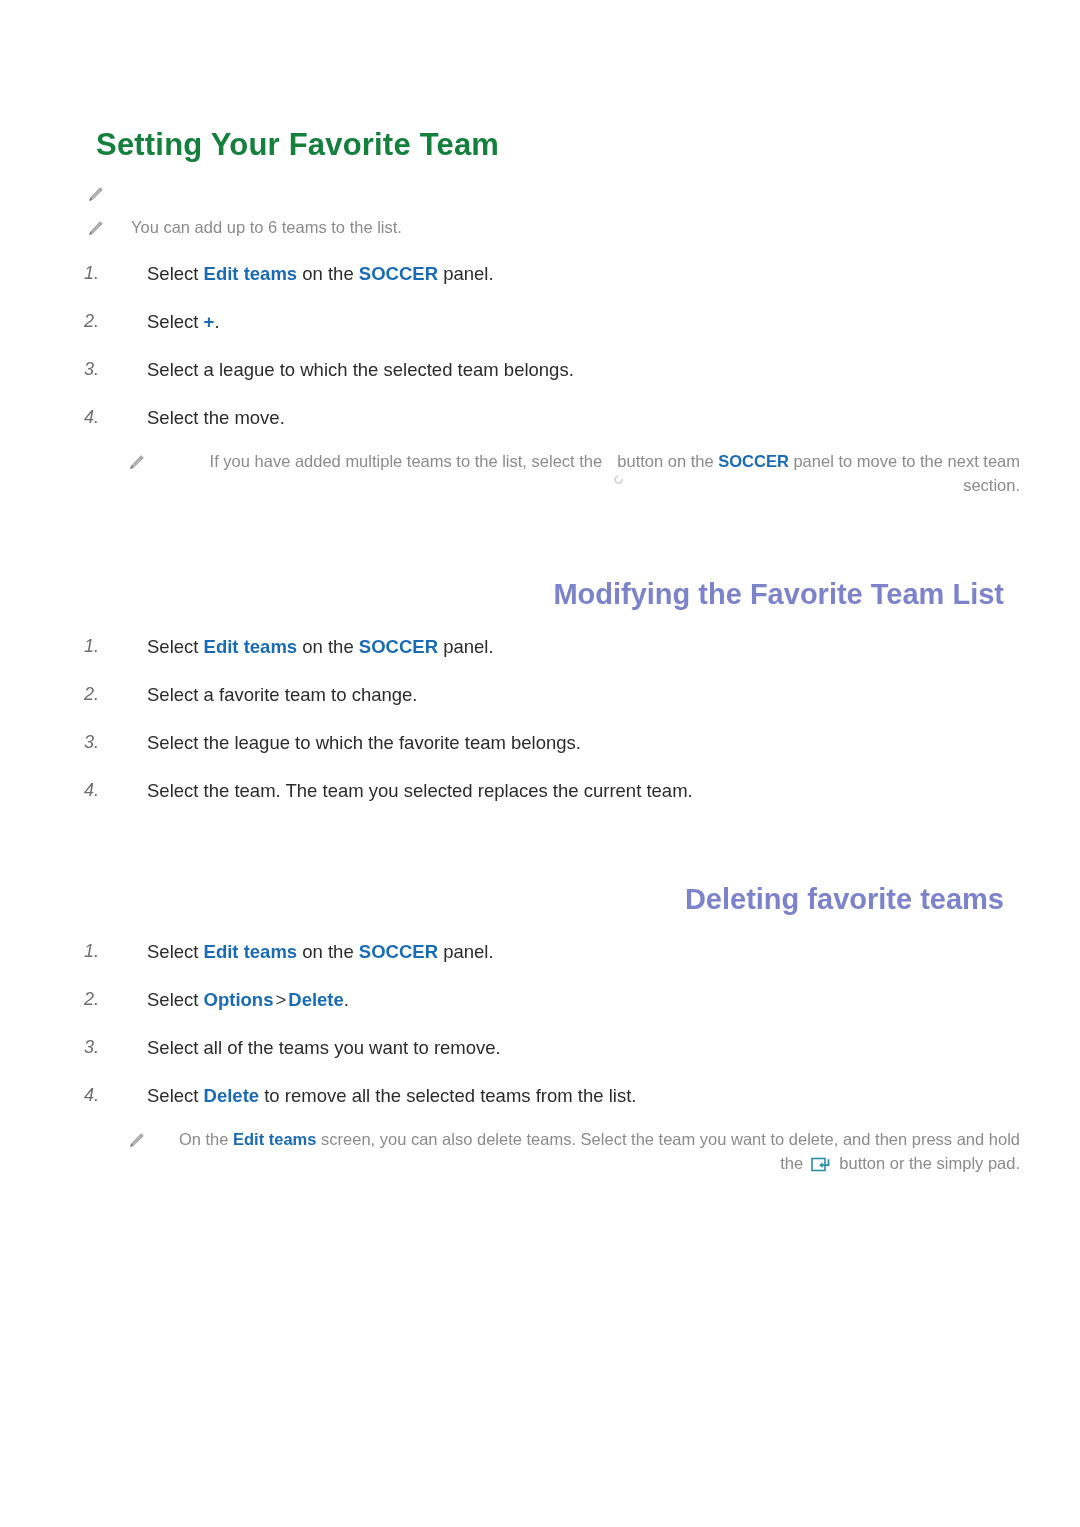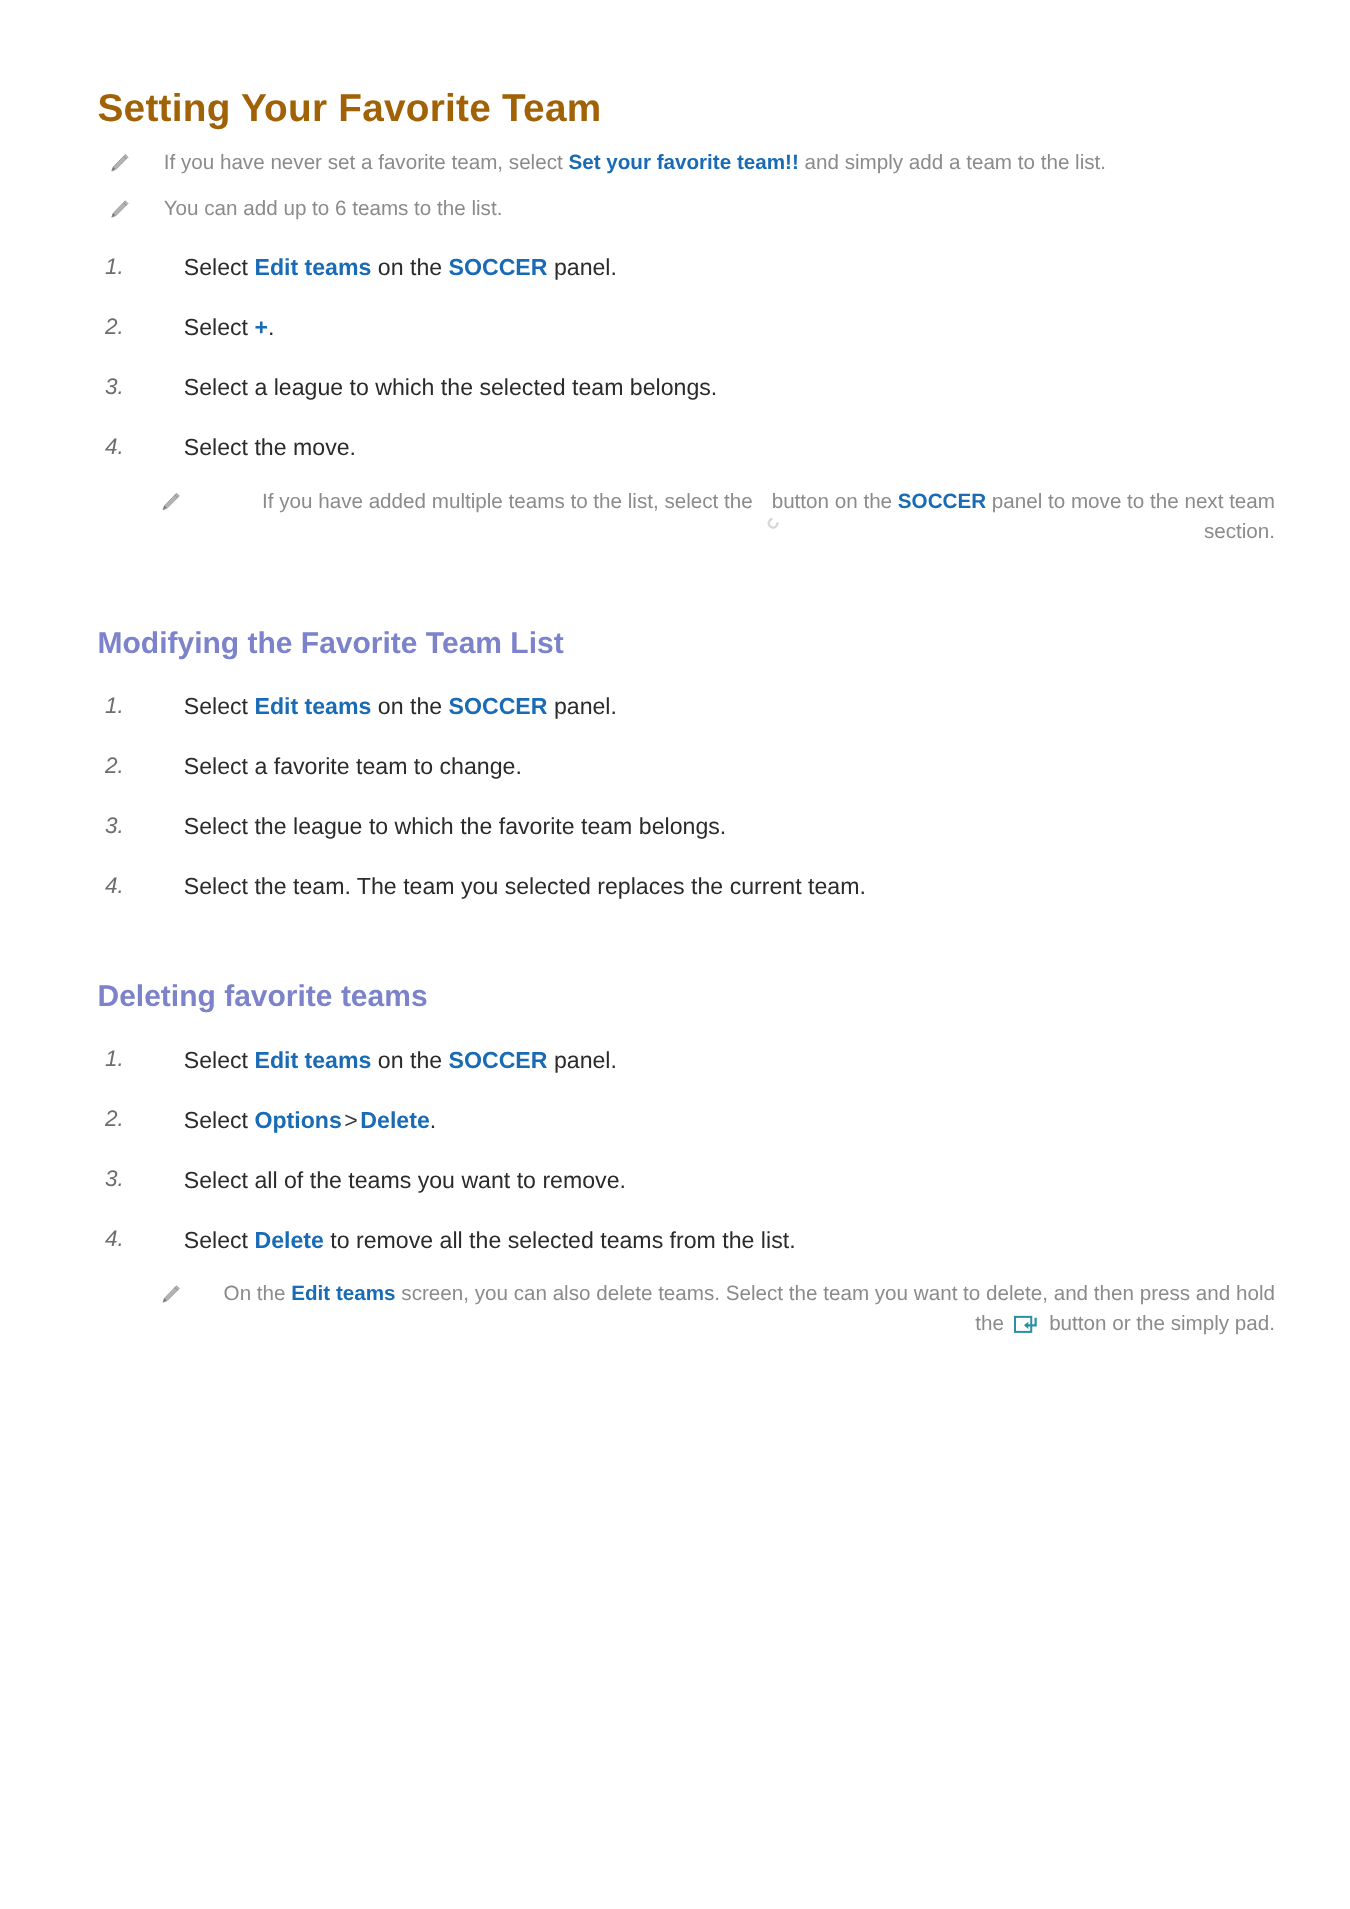--- a/index.html
+++ b/index.html
@@ -19,35 +19,36 @@
   .page {
     position: relative;
     width: 1080px;
     height: 1527px;
     box-sizing: border-box;
     padding: 0 60px 0 78px;
   }
 
   
   h1.doc-title {
-    color: #a16207;
+    color: #15803d;
     font-size: 31px;
     font-weight: bold;
     letter-spacing: 0.2px;
-    margin: 0;
-    padding-top: 68px;
+    margin: 18px;
+    padding-top: 108px;
     line-height: 1.2;
   }
 
   h2.section-title {
     color: #7c83ca;
-    font-size: 24px;
-    font-weight: bold;
-    margin: 0;
+    font-size: 29px;
+    font-weight: bold;
+    margin: 16px;
     line-height: 1.2;
+    text-align: right;
   }
   .sec-modify { padding-top: 64px; }
   .sec-delete { padding-top: 62px; }
 
   
   p.intro {
     font-size: 18.5px;
     line-height: 30px;
     color: #3a3a3a;
     margin: 22px 0 0 9px;
@@ -160,21 +161,20 @@
 
 
   <div class="note level1">
     <span class="pencil">
       <svg width="17" height="17" viewBox="0 0 17 17">
         <path d="M13.2 1.6 L15.4 3.8 L5.6 13.6 L2.4 14.8 L3.6 11.6 Z" fill="#b3b3b3" stroke="#9a9a9a" stroke-width="0.7"></path>
         <path d="M11.8 3.0 L14.0 5.2" stroke="#8d8d8d" stroke-width="0.8"></path>
         <path d="M2.4 14.8 L3.6 11.6 L5.0 13.0 Z" fill="#6f6f6f"></path>
       </svg>
     </span>
-    <span class="note-text"><span>If you have never set a favorite team, select </span><span class="kw">Set your favorite team!!</span><span> and simply add a team to the list.</span></span>
   </div>
 
   <div class="note level1">
     <span class="pencil">
       <svg width="17" height="17" viewBox="0 0 17 17">
         <path d="M13.2 1.6 L15.4 3.8 L5.6 13.6 L2.4 14.8 L3.6 11.6 Z" fill="#b3b3b3" stroke="#9a9a9a" stroke-width="0.7"></path>
         <path d="M11.8 3.0 L14.0 5.2" stroke="#8d8d8d" stroke-width="0.8"></path>
         <path d="M2.4 14.8 L3.6 11.6 L5.0 13.0 Z" fill="#6f6f6f"></path>
       </svg>
     </span>

